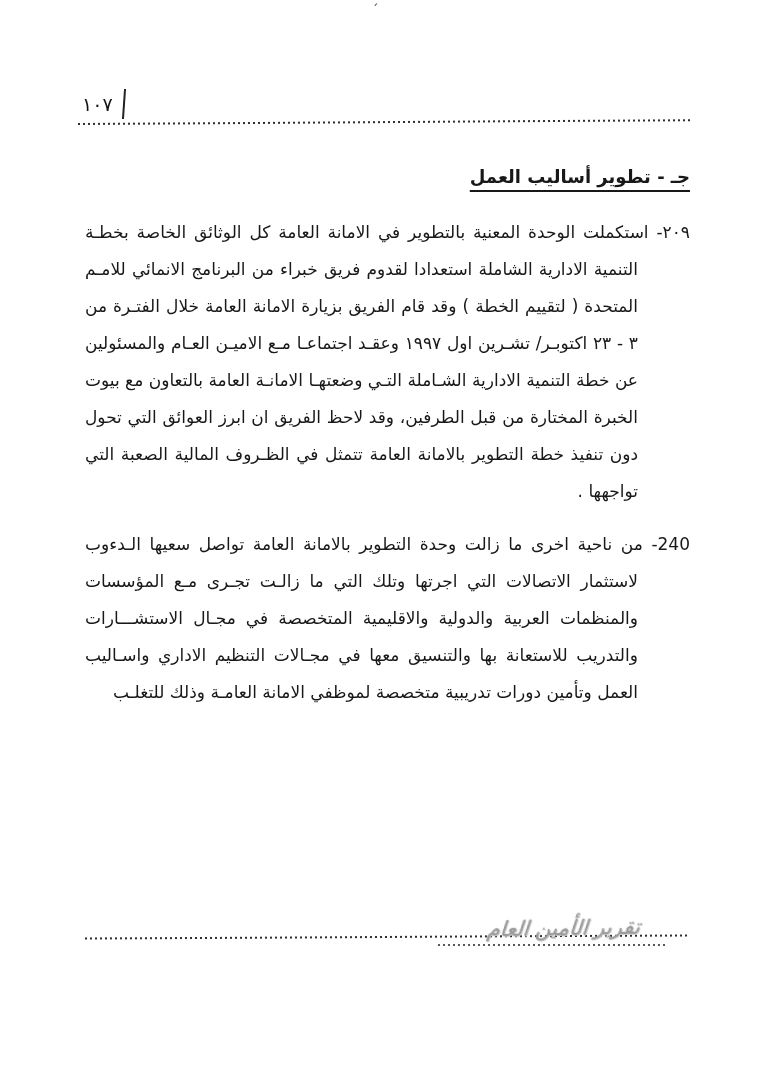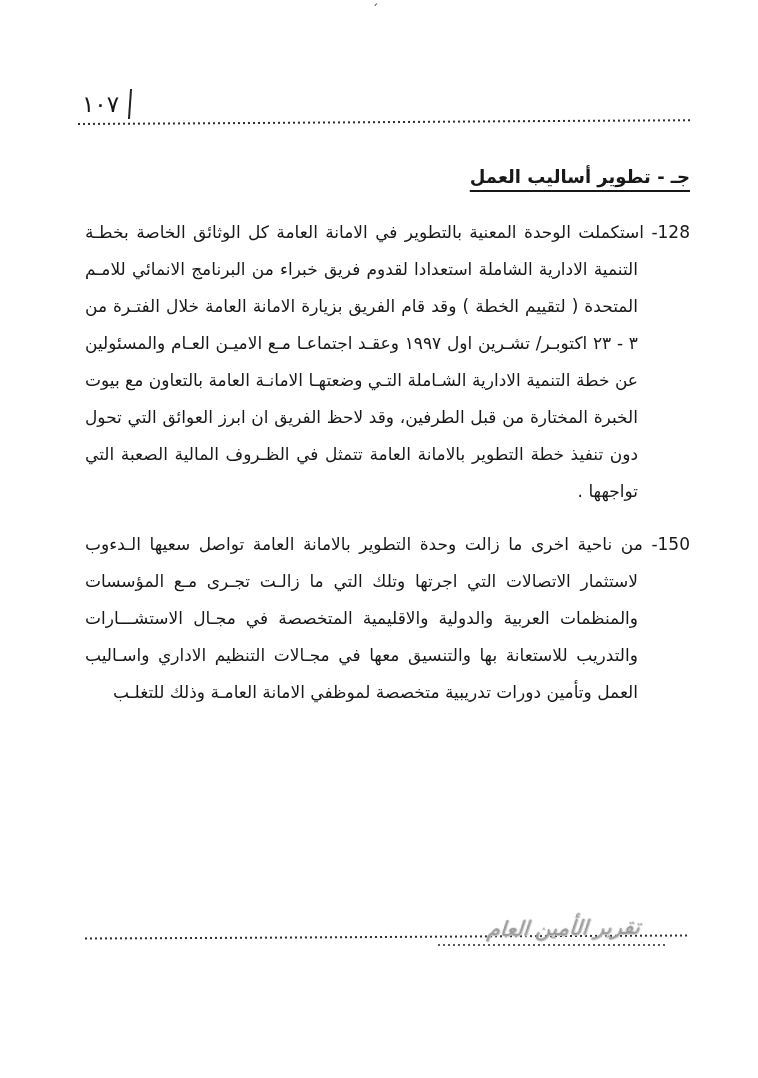--- a/index.html
+++ b/index.html
@@ -20,21 +20,21 @@
     font-size: 13px; color: #444;
   }
   
   .header {
     position: absolute; top: 86px; left: 78px; width: 612px;
   }
   .page-number-row {
     display: flex; align-items: center; height: 36px;
   }
   .page-number {
-    font-size: 23px; letter-spacing: 5px; padding: 0 10px 0 4px;
+    font-size: 19px; letter-spacing: 5px; padding: 0 10px 0 4px;
     color: #161616;
   }
   .vbar {
     width: 2px; height: 30px; background: #222;
     transform: rotate(4deg);
   }
   .dotted {
     height: 2px;
     background-image: repeating-linear-gradient(to right, #2e2e2e 0 2px, transparent 2px 5px);
   }
@@ -104,26 +104,26 @@
   </div>
 
   <div class="content">
 
 
     <div class="heading-row">
       <span class="heading">جـ - تطوير أساليب العمل</span>
     </div>
 
     <div class="numbered">
-      <span class="pnum">128-</span>
+      <span class="pnum">٢٠٩-</span>
       <span>استكملت الوحدة المعنية بالتطوير في الامانة العامة كل الوثائق الخاصة  بخطـة التنمية الادارية الشاملة استعدادا لقدوم فريق خبراء من البرنامج الانمائي للامـم المتحدة ( لتقييم الخطة ) وقد قام الفريق بزيارة الامانة العامة خلال  الفتـرة من ٣ - ٢٣ اكتوبـر/ تشـرين اول ١٩٩٧ وعقـد اجتماعـا  مـع الاميـن العـام والمسئولين عن خطة التنمية الادارية الشـاملة التـي وضعتهـا الامانـة العامة بالتعاون مع بيوت الخبرة المختارة من قبل الطرفين، وقد لاحظ الفريق ان ابرز العوائق التي تحول دون تنفيذ خطة التطوير بالامانة العامة تتمثل في  الظـروف المالية الصعبة التي تواجهها .</span>
     </div>
 
     <div class="numbered">
-      <span class="pnum">150-</span>
+      <span class="pnum">240-</span>
       <span>من ناحية اخرى ما زالت وحدة التطوير بالامانة العامة تواصل سعيها  الـدءوب لاستثمار الاتصالات التي اجرتها وتلك  التي  ما زالـت تجـرى مـع المؤسسات والمنظمات العربية والدولية والاقليمية المتخصصة في مجـال  الاستشـــارات والتدريب للاستعانة بها والتنسيق معها  في مجـالات التنظيم الاداري واسـاليب العمل وتأمين دورات تدريبية متخصصة لموظفي الامانة  العامـة وذلك للتغلـب</span>
     </div>
 
   </div>
 
   <div class="footer">
     <div class="dotted footer-rule"></div>
     <div class="dotted footer-rule2"></div>
     <div class="stamp">تقرير الأمين العام</div>
   </div>

